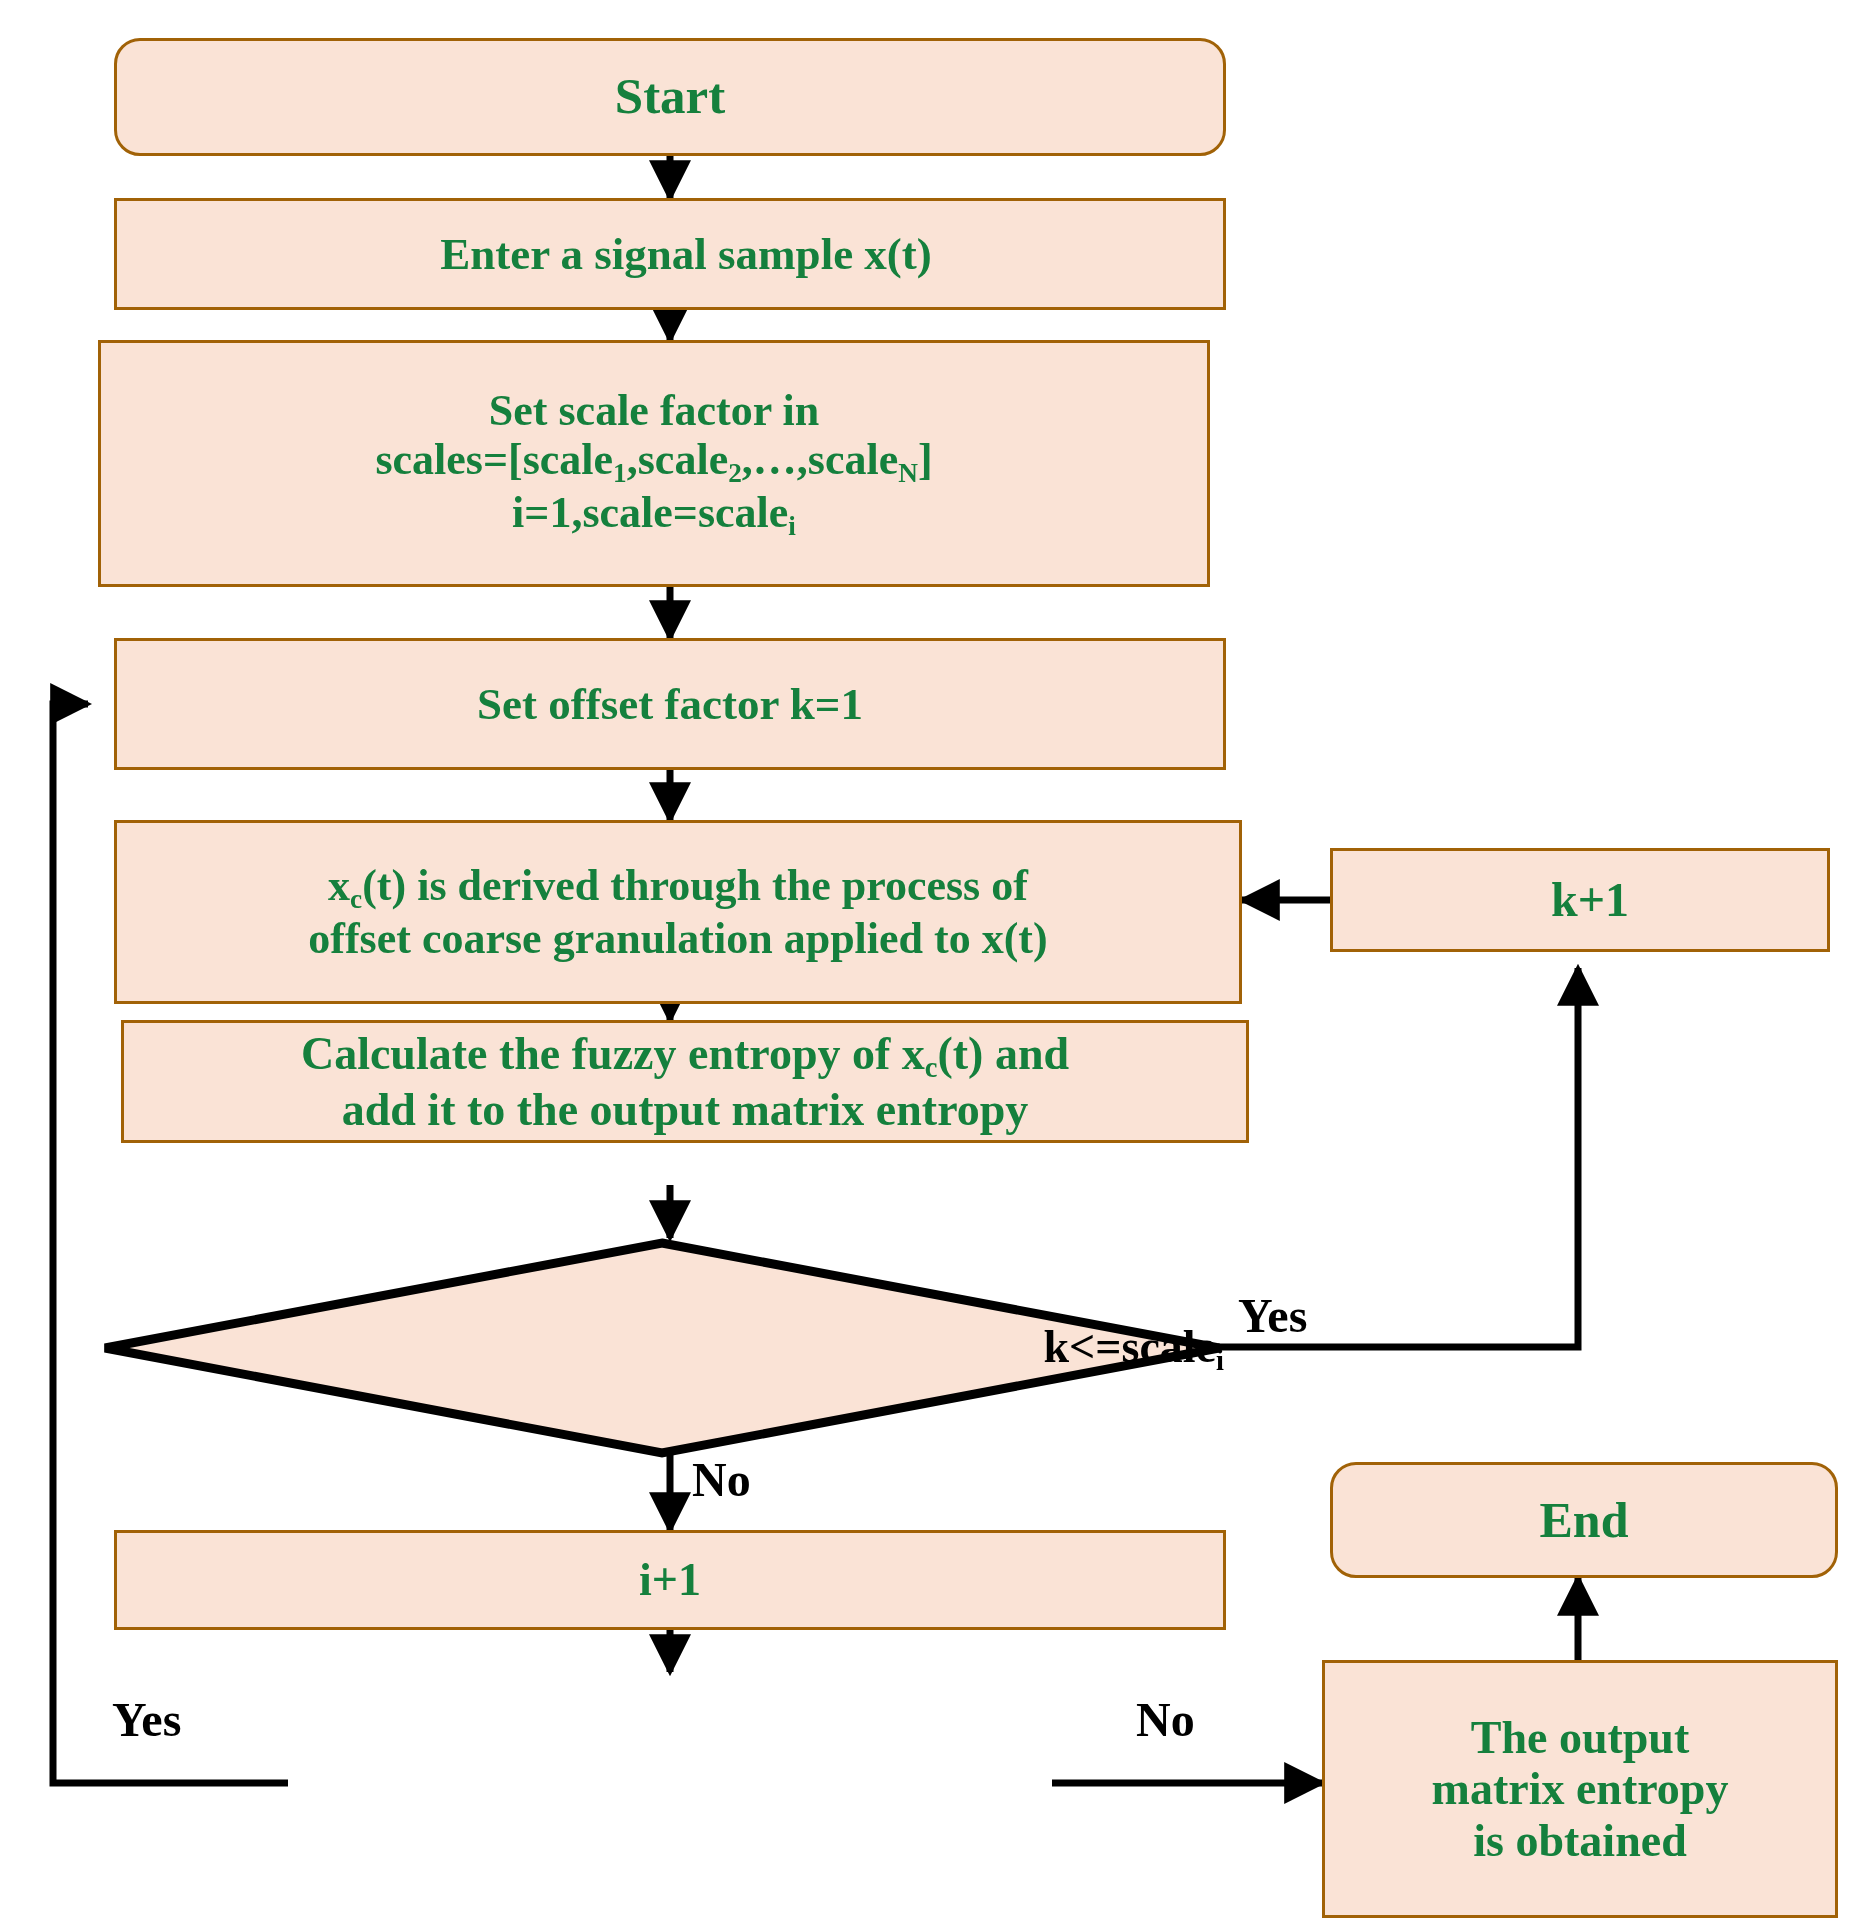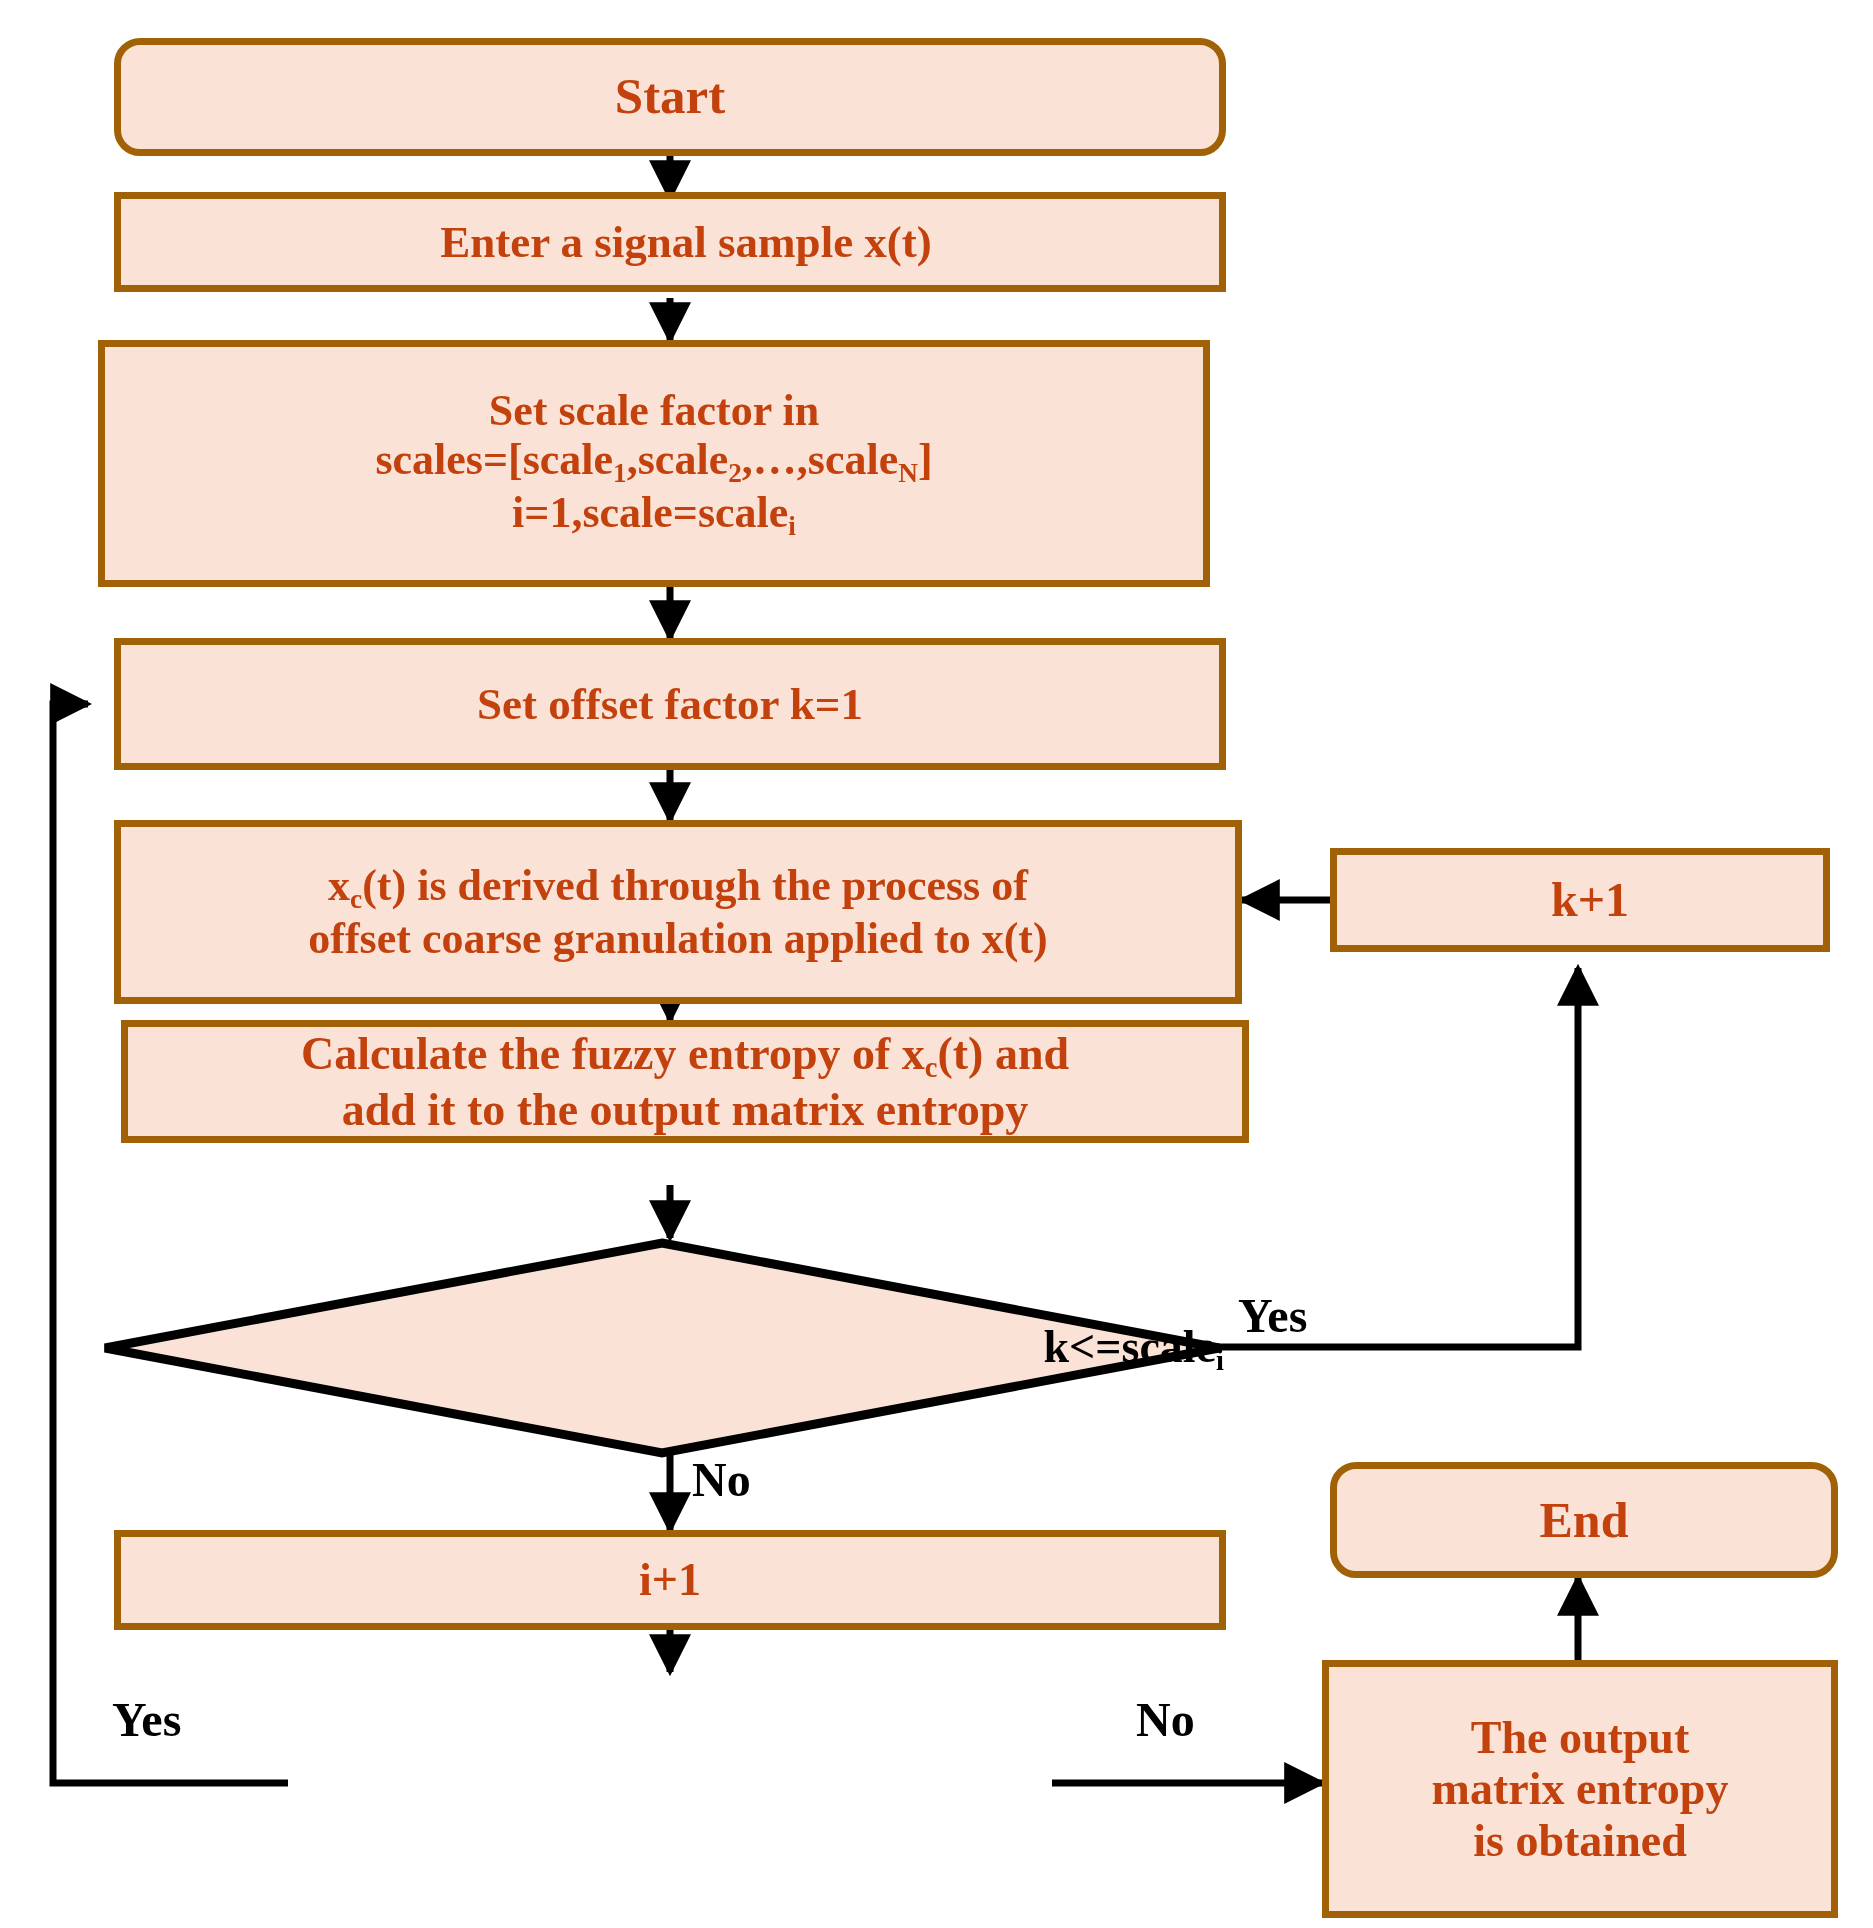--- a/index.html
+++ b/index.html
@@ -11,28 +11,28 @@
     position: relative;
     width: 1873px;
     height: 1928px;
     background: #ffffff;
     font-family: "Liberation Serif", "DejaVu Serif", serif;
     overflow: hidden;
   }
   .node {
     position: absolute;
     background: #fae3d6;
-    border: 7px solid #a16207;
+    border: 3px solid #a16207;
     box-sizing: border-box;
     display: flex;
     align-items: center;
     justify-content: center;
     text-align: center;
     font-weight: bold;
-    color: #c2410c;
+    color: #15803d;
     line-height: 1.12;
   }
   .node.rounded {
     border-radius: 26px;
   }
   .node .txt {
     display: block;
     width: 100%;
     padding: 0 8px;
     box-sizing: border-box;
@@ -114,21 +114,21 @@
       <line x1="1052" y1="1783" x2="1322" y2="1783" marker-end="url(#arrow)"></line>
 
       <line x1="1578" y1="1660" x2="1578" y2="1578" marker-end="url(#arrow)"></line>
     </g>
   </svg>
 
   <div class="node rounded" style="left:114px; top:38px; width:1112px; height:118px; font-size:51px;">
     <span class="txt">Start</span>
   </div>
 
-  <div class="node" style="left:114px; top:192px; width:1112px; height:100px; font-size:45px;padding-left:32px;">
+  <div class="node" style="left:114px; top:198px; width:1112px; height:112px; font-size:45px;padding-left:32px;">
     <span class="txt">Enter a signal sample x(t)</span>
   </div>
 
   <div class="node" style="left:98px; top:340px; width:1112px; height:247px; font-size:44px;">
     <span class="txt">
       <span>Set scale factor in</span><br>
       <span><span>scales=[scale</span><sub>1</sub><span>,scale</span><sub>2</sub><span>,…,scale</span><sub>N</sub><span>]</span></span><br>
       <span><span>i=1,scale=scale</span><sub>i</sub></span>
     </span>
   </div>

